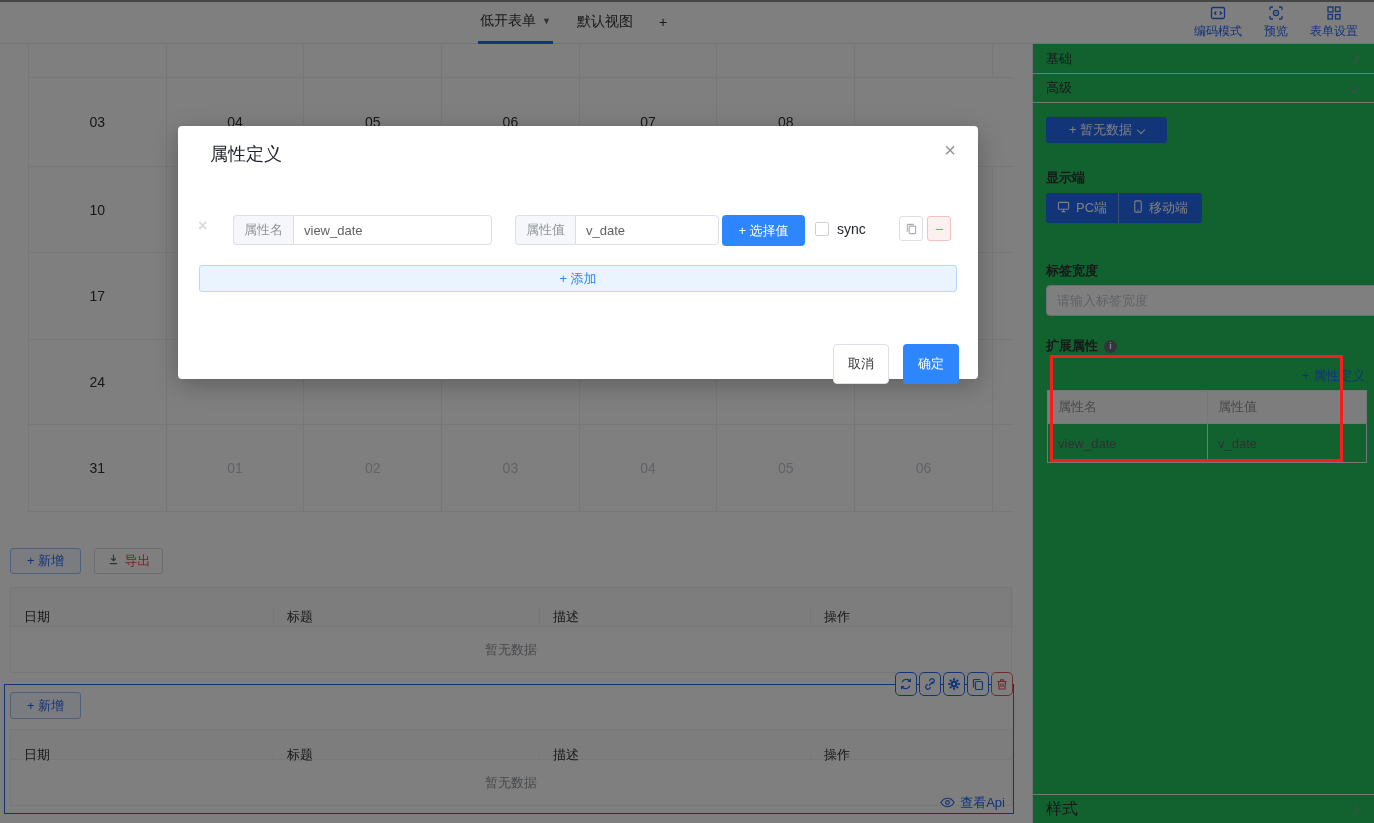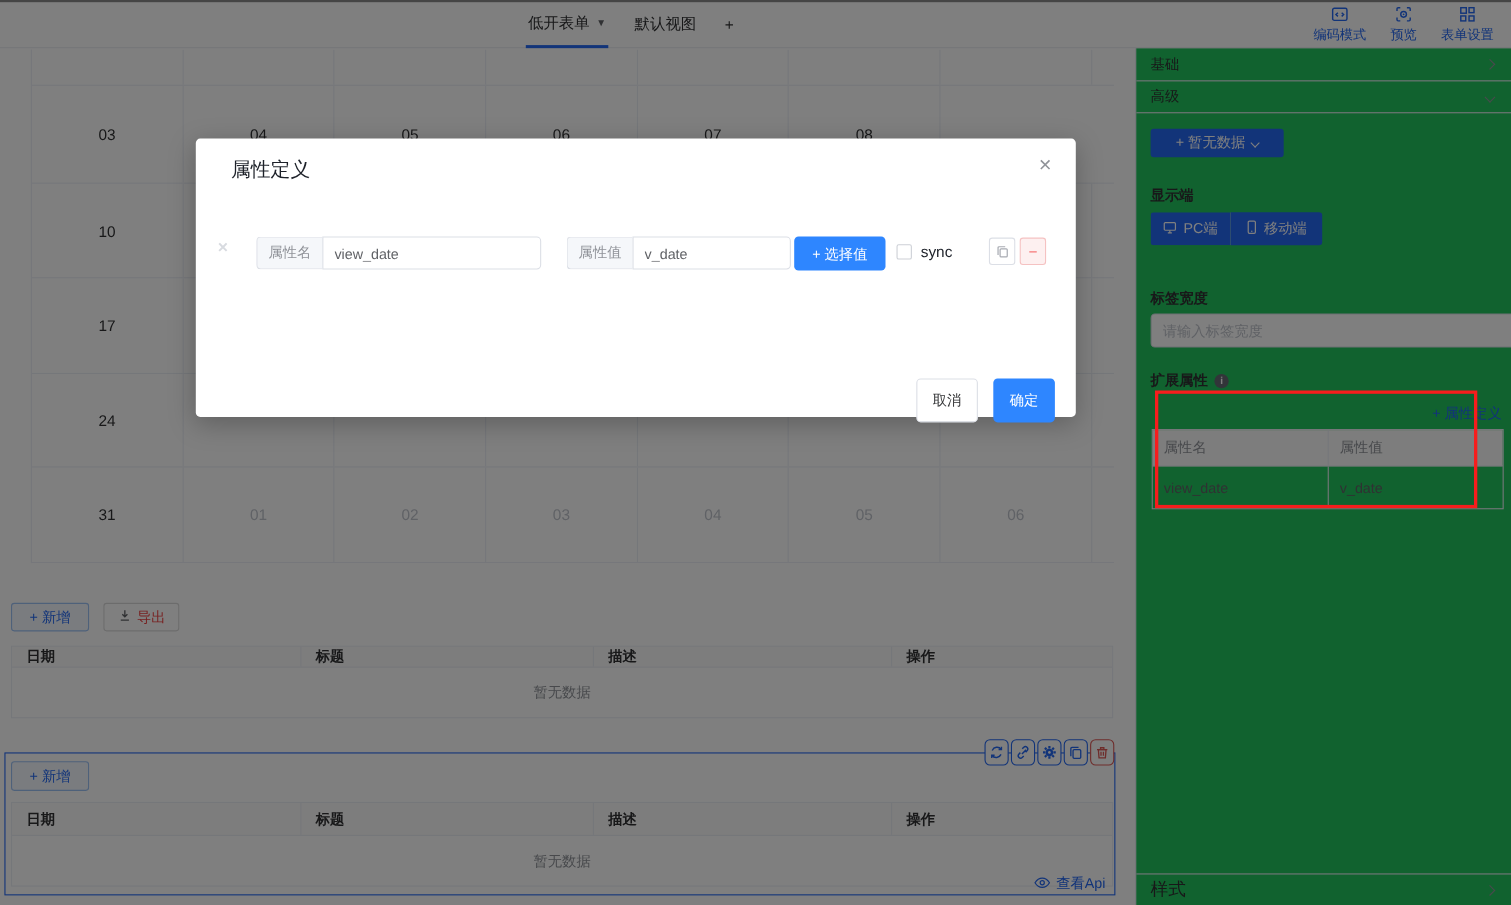--- a/index.html
+++ b/index.html
@@ -30,21 +30,21 @@
   .cal-cell { flex:0 0 137.7px; border-right:1px solid #ebeef5; display:flex; align-items:center; justify-content:center; font-size:14px; color:#303133; }
   .cal-cell:last-child { flex:1 1 auto; border-right:none; }
   .cal-row.r5 .cal-cell:not(:first-child) { color:#c0c4cc; }
 
   .btn { display:inline-flex; align-items:center; justify-content:center; gap:5px; font-size:13px; border-radius:3px; cursor:pointer; background:#fff; border:1px solid #d9d9d9; }
   .btn-add { color:#2468f2; border-color:#9dc2f5; background:#f4f9ff; }
   .btn-export { color:#ef4444; }
 
   .grid-table { position:absolute; border:1px solid #ebeef5; background:#fff; }
   .gt-head { display:flex; background:#fafafa; border-bottom:1px solid #ebeef5; }
-  .gt-th { font-size:13px; font-weight:bold; color:#303133; padding-left:13px; display:flex; align-items:center; border-right:1px solid #ebeef5; }
+  .gt-th { font-size:13px; font-weight:normal; color:#303133; padding-left:13px; display:flex; align-items:center; border-right:1px solid #ebeef5;margin-top:20px; }
   .gt-th:last-child { border-right:none; }
   .gt-empty { display:flex; align-items:center; justify-content:center; font-size:13px; color:#909399; }
 
   .sel-box { position:absolute; left:4px; top:640px; width:1010px; height:130px; border:1px solid #2468f2; }
   .widget-toolbar { position:absolute; top:-13px; right:0; display:flex; gap:2px; z-index:3; }
   .wt-btn { width:22px; height:24px; border:1px solid #2468f2; border-radius:5px; background:#fff; display:flex; align-items:center; justify-content:center; cursor:pointer; }
   .wt-btn.danger { border-color:#dd5a57; }
   .view-api { position:absolute; right:8px; bottom:1px; display:flex; align-items:center; gap:5px; color:#2468f2; font-size:13px; cursor:pointer; }
 
   
@@ -388,20 +388,23 @@
     <div class="mini-btn" style="left:721px;">
       <svg width="13" height="13" viewBox="0 0 14 14" fill="none" stroke="#a8abb2" stroke-width="1.2">
         <rect x="4.5" y="4.5" width="7" height="8" rx="1"></rect>
         <path d="M9.5 2.5h-6a1 1 0 0 0-1 1v7"></path>
       </svg>
     </div>
     <div class="mini-btn minus" style="left:749px;">
       <span>−</span>
     </div>
 
+    <div class="add-strip">
+      <span>+ 添加</span>
+    </div>
 
     <div class="modal-footer-btn btn-cancel">
       <span>取消</span>
     </div>
     <div class="modal-footer-btn btn-ok">
       <span>确定</span>
     </div>
   </div>
 
   <div class="annotation"></div>

